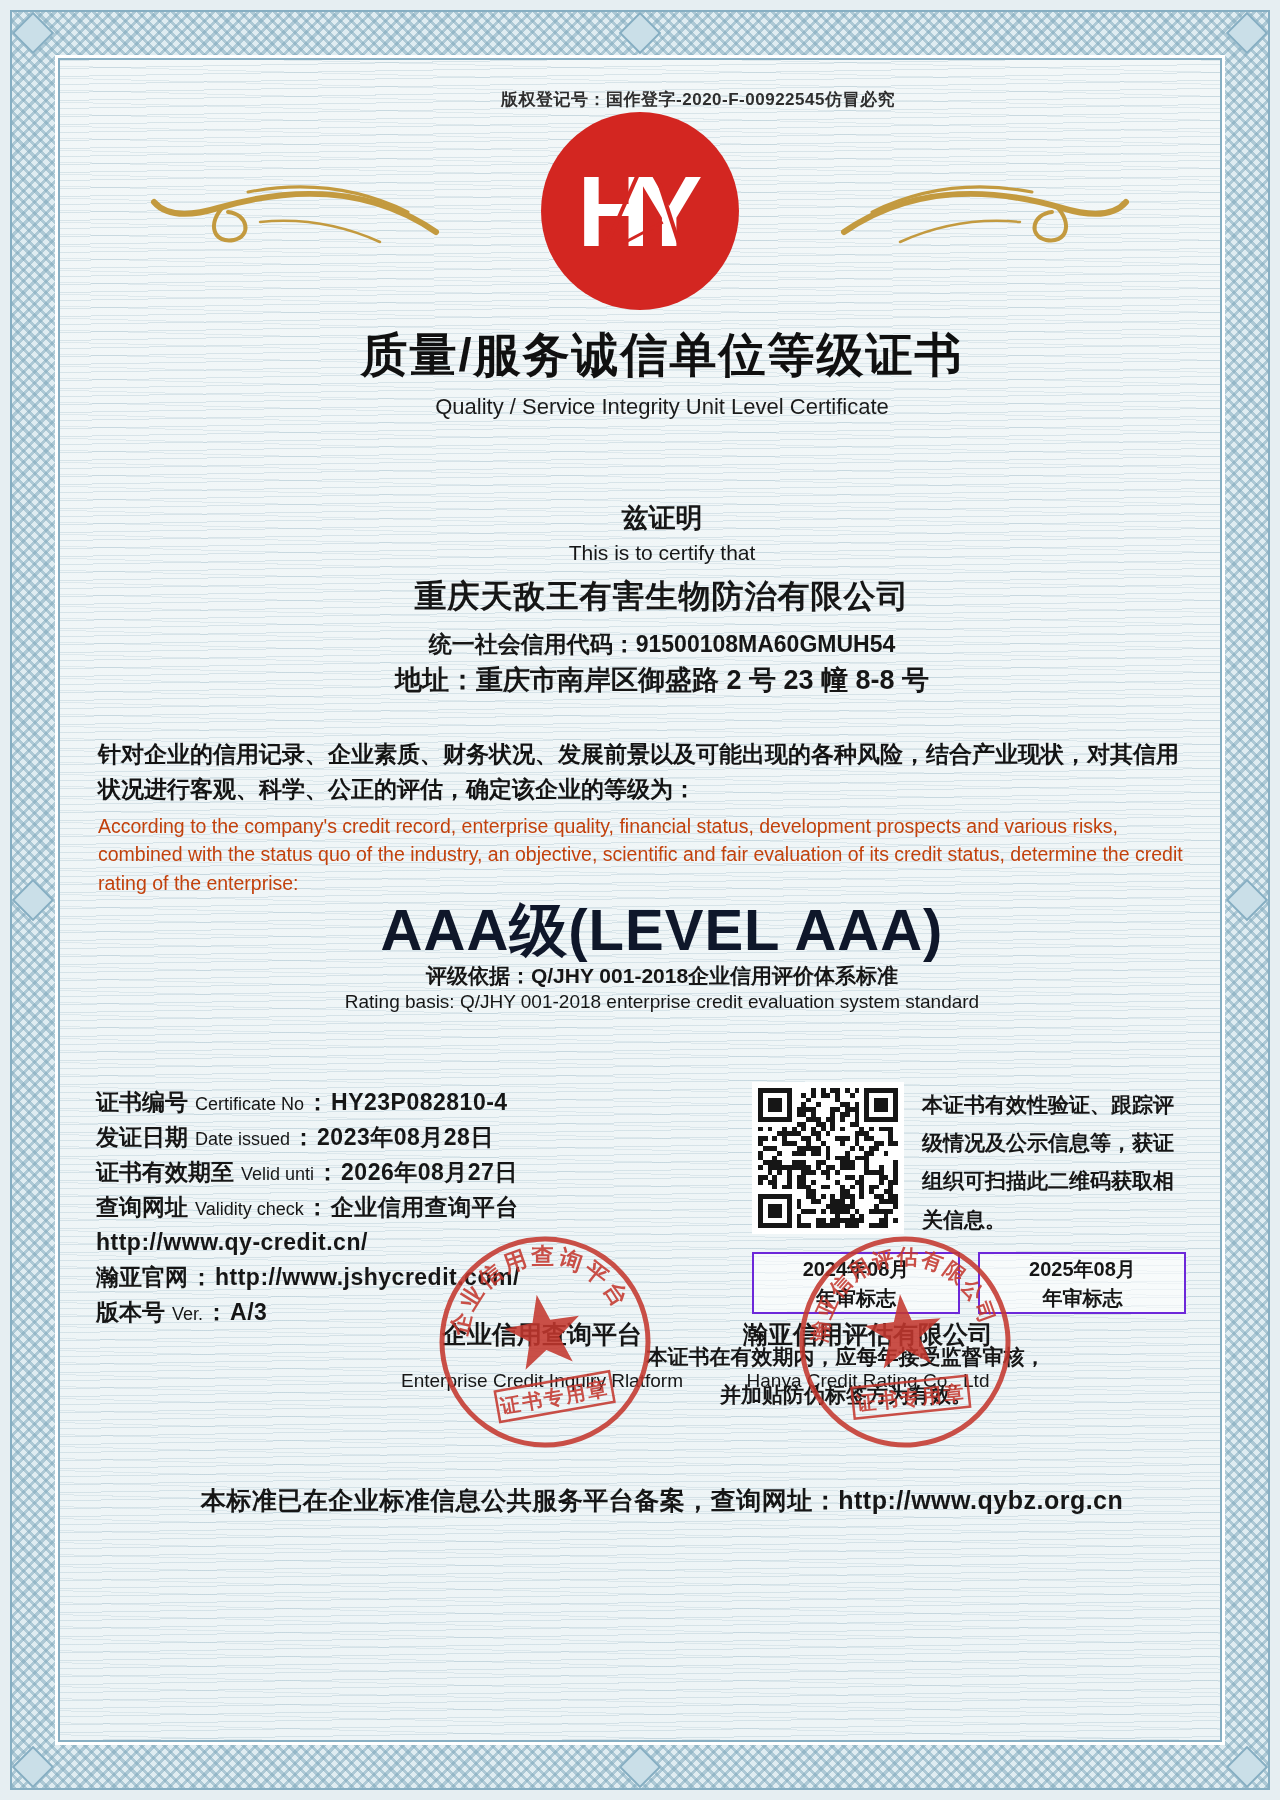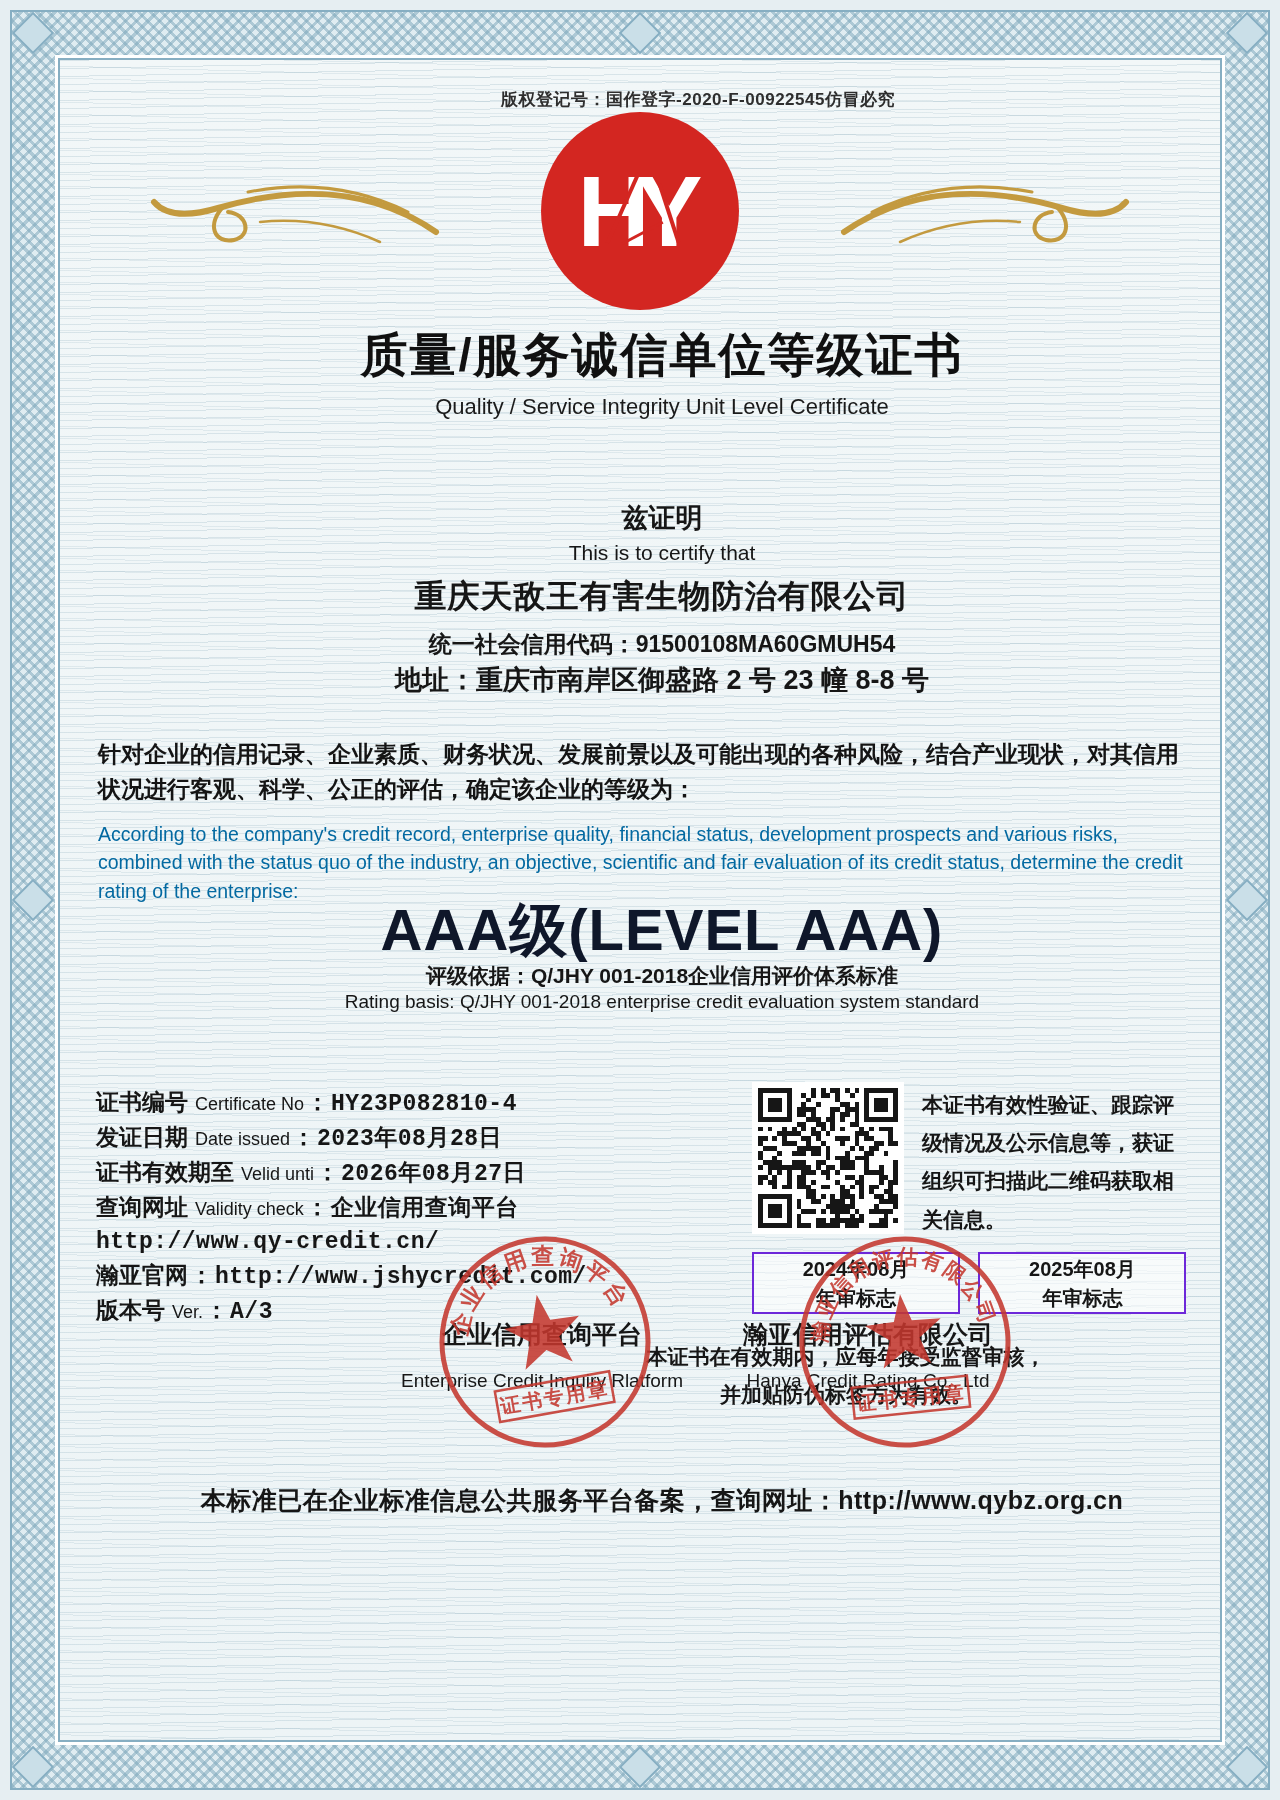--- a/index.html
+++ b/index.html
@@ -64,33 +64,33 @@
   
   .certify-cn { top:500px; font-size:27px; font-weight:700; }
   .certify-en { top:541px; font-size:21px; }
   .company    { top:575px; font-size:32px; font-weight:900; letter-spacing:1px; }
   .credit     { top:629px; font-size:23px; font-weight:600; }
   .address    { top:662px; font-size:27px; font-weight:600; }
 
   
   .body-block { top:737px; left:98px; width:1086px; text-align:left; }
   .body-cn { font-size:23px; font-weight:600; line-height:1.5; color:#141414; }
-  .body-en { font-size:19.5px; line-height:1.45; margin-top:14px; color:#0369a1; }
+  .body-en { font-size:19.5px; line-height:1.45; margin-top:6px; color:#c2410c; }
 
   .rating   { top:892px; font-size:58px; font-weight:900; color:#0f172a; letter-spacing:1px; }
   .basis-cn { top:962px; font-size:21px; font-weight:700; }
   .basis-en { top:991px; font-size:19px; }
 
   
   .details { top:1086px; left:96px; width:580px; text-align:left; }
   .detail-row { line-height:33px; white-space:nowrap; }
   .dl-cn  { font-size:23px; font-weight:700; }
   .dl-en  { font-size:18px; font-weight:400; margin-left:7px; }
   .dl-sep { font-size:23px; font-weight:700; margin:0 2px; }
-  .dl-val { font-size:23px; font-weight:600; letter-spacing:.5px;font-family:Liberation Mono, monospace; }
+  .dl-val { font-size:23px; font-weight:600; letter-spacing:.5px; }
 
   
   .qr-box { top:1082px; left:752px; width:152px; height:152px; background:#ffffff; padding:6px; }
   .qr-note { top:1086px; left:922px; width:270px; font-size:21px; font-weight:600; line-height:1.82; text-align:left; }
 
   .badges { top:1252px; left:752px; width:450px; text-align:left; }
   .badge {
     display:inline-block; width:208px; height:62px; margin-right:14px;
     border:2px solid #6d28d9; background:rgba(255,255,255,.55);
     text-align:center; font-size:20px; font-weight:600; line-height:1.45; padding-top:1px;

